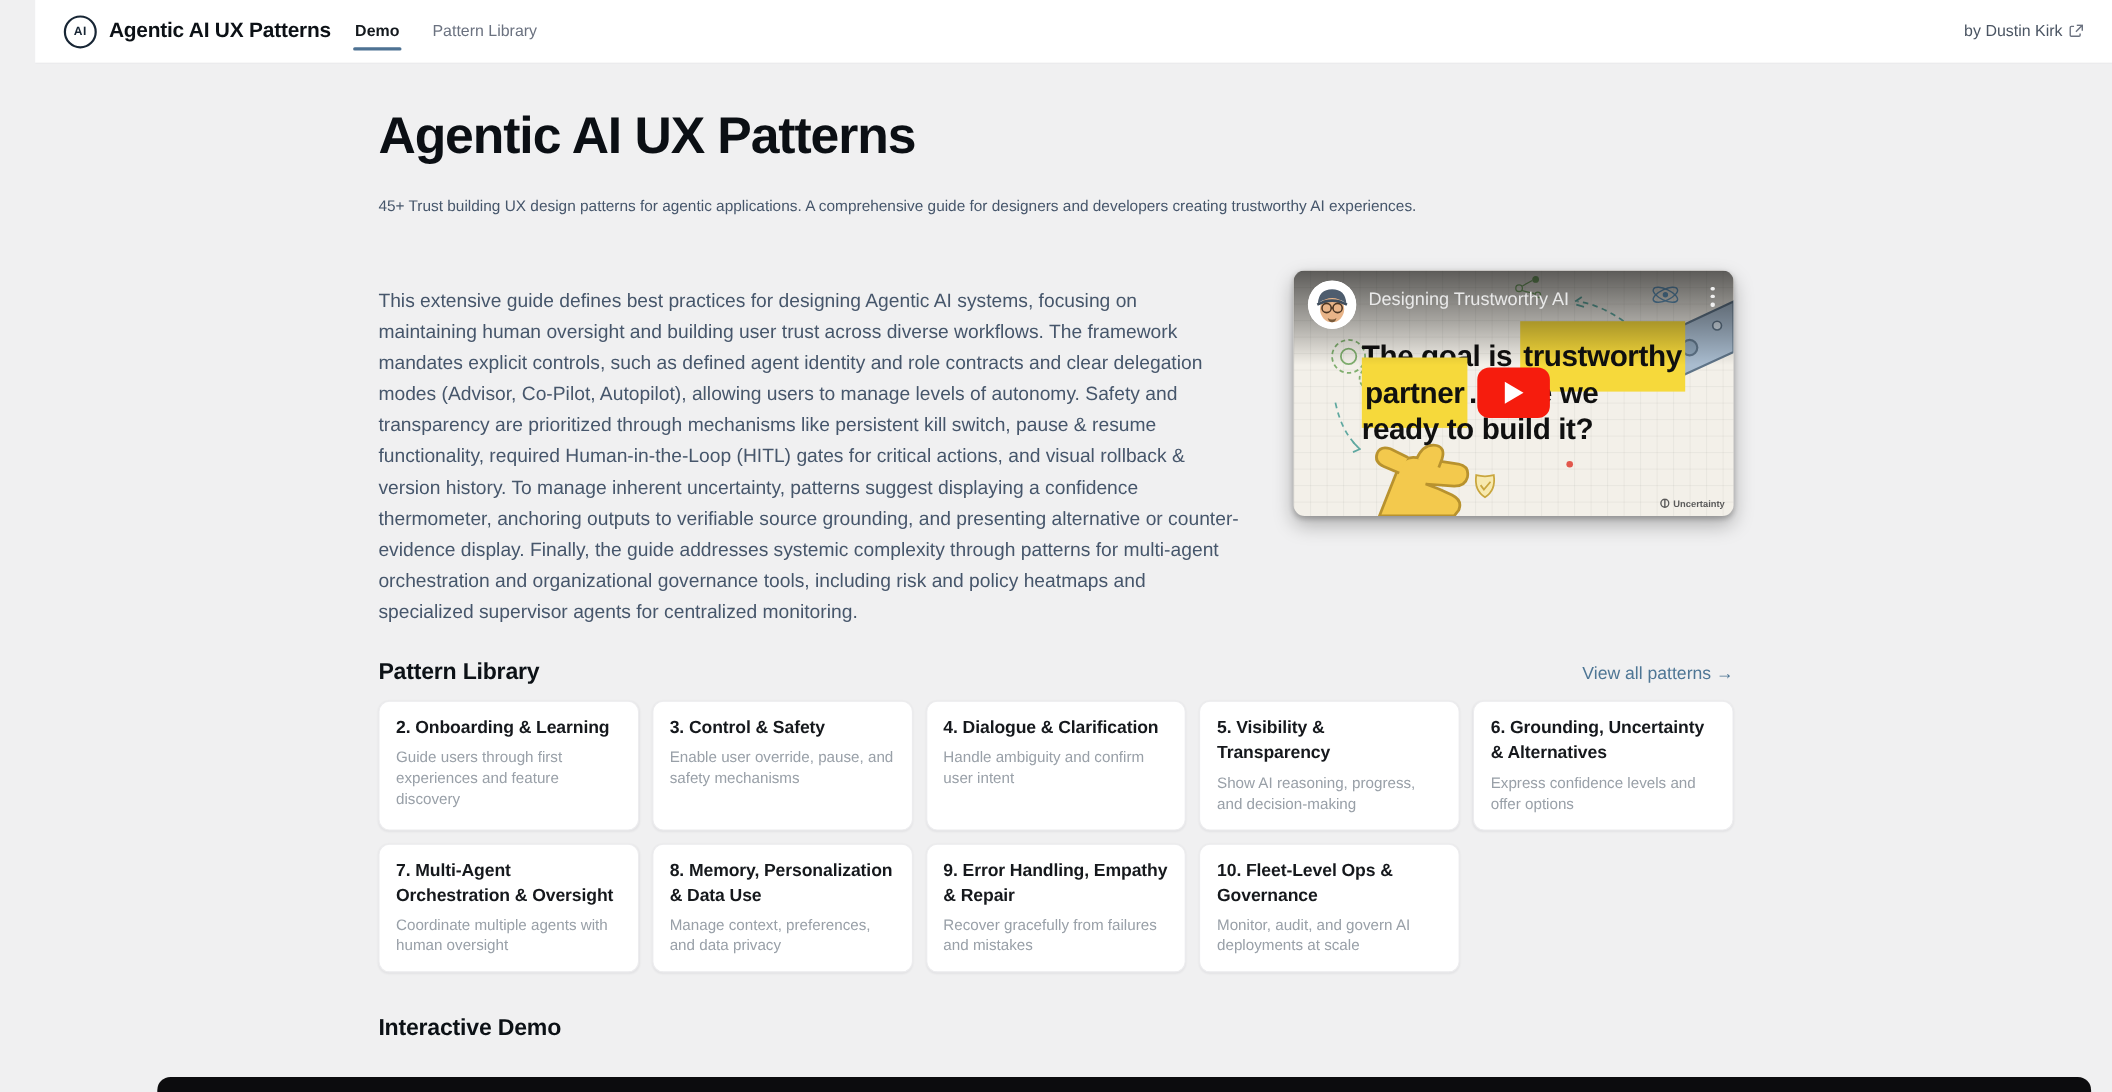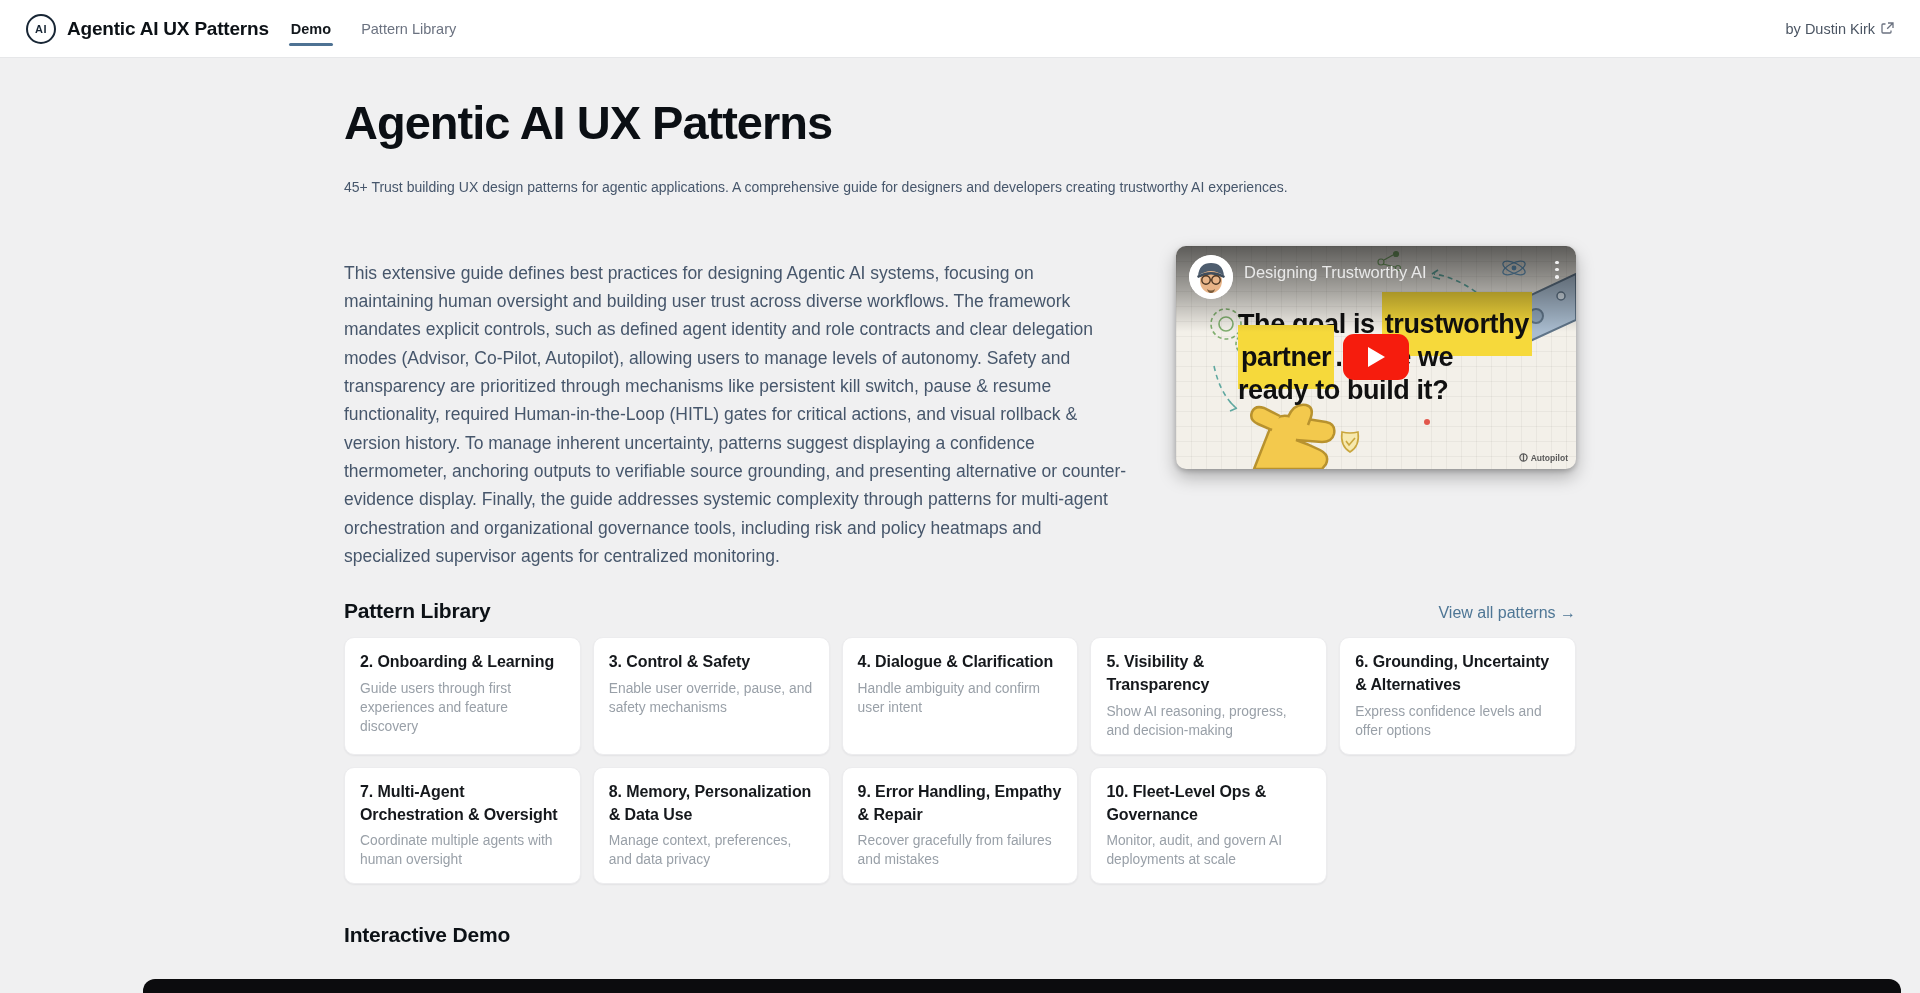--- a/index.html
+++ b/index.html
@@ -4,21 +4,21 @@
 <style>
   * { margin:0; padding:0; box-sizing:border-box; }
   html,body { width:1920px; height:993px; overflow:hidden; }
   body {
     font-family:"Liberation Sans","DejaVu Sans",sans-serif;
     background:#f0f0f1; color:#17191c; position:relative;
   }
   
   .header {
     height:58px; background:#ffffff; border-bottom:1px solid #e6e7e9;
-    display:flex; align-items:center; padding:0 26px; position:relative; z-index:5;
+    display:flex; align-items:center; padding:0 26px; position:relative; z-index:5;margin-left:32px;
   }
   .logo-badge {
     width:30px; height:30px; border-radius:50%; border:2.5px solid #182635;
     display:flex; align-items:center; justify-content:center;
     font-size:11px; font-weight:800; color:#182635; letter-spacing:.5px;
   }
   .app-title { font-size:19px; font-weight:800; color:#0c1116; margin-left:11px; letter-spacing:-.2px; }
   .nav { display:flex; align-items:center; gap:30px; margin-left:22px; height:100%; }
   .nav a { text-decoration:none; font-size:14.5px; position:relative; display:flex; align-items:center; height:100%;text-align:center; }
   .nav a.active { color:#13181d; font-weight:600; }
@@ -189,21 +189,21 @@
           <i></i>
           <i></i>
           <i></i>
         </div>
       <div class="play-btn"></div>
       <div class="watermark">
         <svg width="9" height="9" viewBox="0 0 10 10">
           <circle cx="5" cy="5" r="4" fill="none" stroke="#5a5a5a" stroke-width="1.4"></circle>
           <path d="M5 1 v8" stroke="#5a5a5a" stroke-width="1.4"></path>
         </svg>
-        <span>Autopilot</span>
+        <span>Uncertainty</span>
       </div>
     </div>
   </div>
 
   <div class="lib-head">
     <h2 class="sec">Pattern Library</h2>
     <a href="#" class="view-all">View all patterns →</a>
   </div>
 
   <div class="cards">

